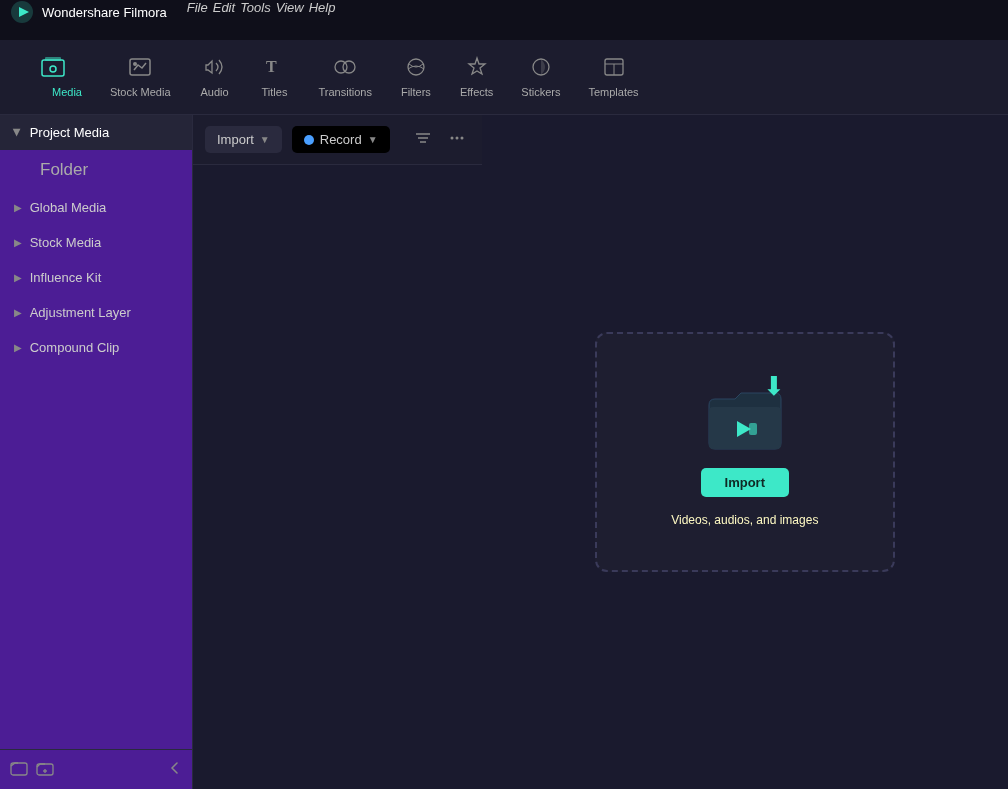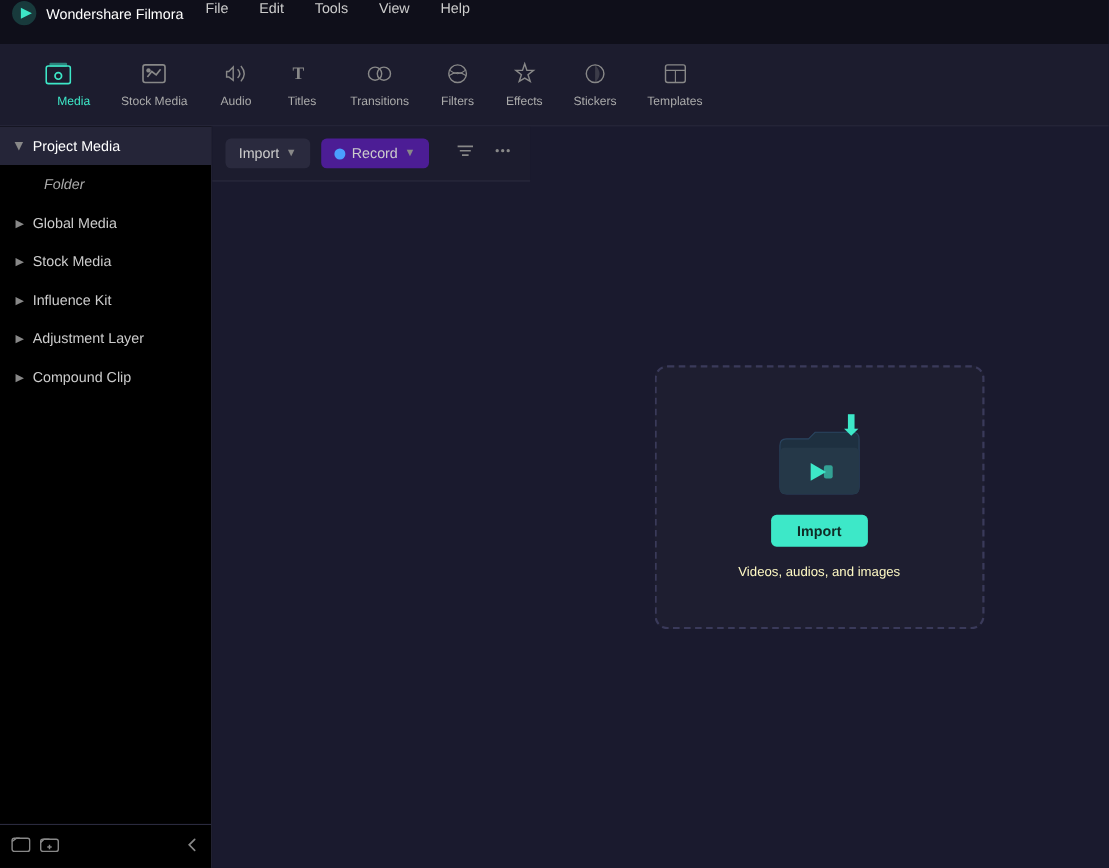--- a/index.html
+++ b/index.html
@@ -30,21 +30,22 @@
       width: 24px;
       height: 24px;
     }
     .app-name {
       color: #fff;
       font-size: 13px;
       font-weight: 500;
     }
     .menu-items {
       display: flex;
-      gap: 28px;
+      gap: 5px;
+      font-style: italic;
     }
     .menu-item {
       color: #ccc;
       font-size: 13px;
       cursor: pointer;
     }
 
     
     .toolbar {
       height: 75px;
@@ -85,21 +86,21 @@
 
     
     .main-layout {
       display: flex;
       height: calc(789px - 40px - 75px);
     }
 
     
     .sidebar {
       width: 193px;
-      background: #000000;
+      background: #4c1d95;
       border-right: 1px solid #2a2a3e;
       display: flex;
       flex-direction: column;
     }
     .sidebar-content {
       flex: 1;
       overflow-y: auto;
     }
     .sidebar-item {
       display: flex;
@@ -121,23 +122,22 @@
     .chevron {
       margin-right: 8px;
       font-size: 10px;
       color: #888;
     }
     .chevron.expanded {
       transform: rotate(90deg);
     }
     .sub-item {
       padding-left: 40px;
-      font-size: 13px;
+      font-size: 17px;
       color: #aaa;
-      font-style: italic;
     }
     .sidebar-footer {
       height: 40px;
       border-top: 1px solid #2a2a3e;
       display: flex;
       align-items: center;
       padding: 0 10px;
       gap: 8px;
     }
     .footer-icon {
@@ -177,21 +177,21 @@
       color: #ccc;
       padding: 6px 12px;
       border-radius: 5px;
       font-size: 13px;
       cursor: pointer;
     }
     .btn-record {
       display: flex;
       align-items: center;
       gap: 6px;
-      background: #4c1d95;
+      background: #000000;
       border: none;
       color: #ccc;
       padding: 6px 12px;
       border-radius: 5px;
       font-size: 13px;
       cursor: pointer;
     }
     .record-dot {
       width: 10px;
       height: 10px;

